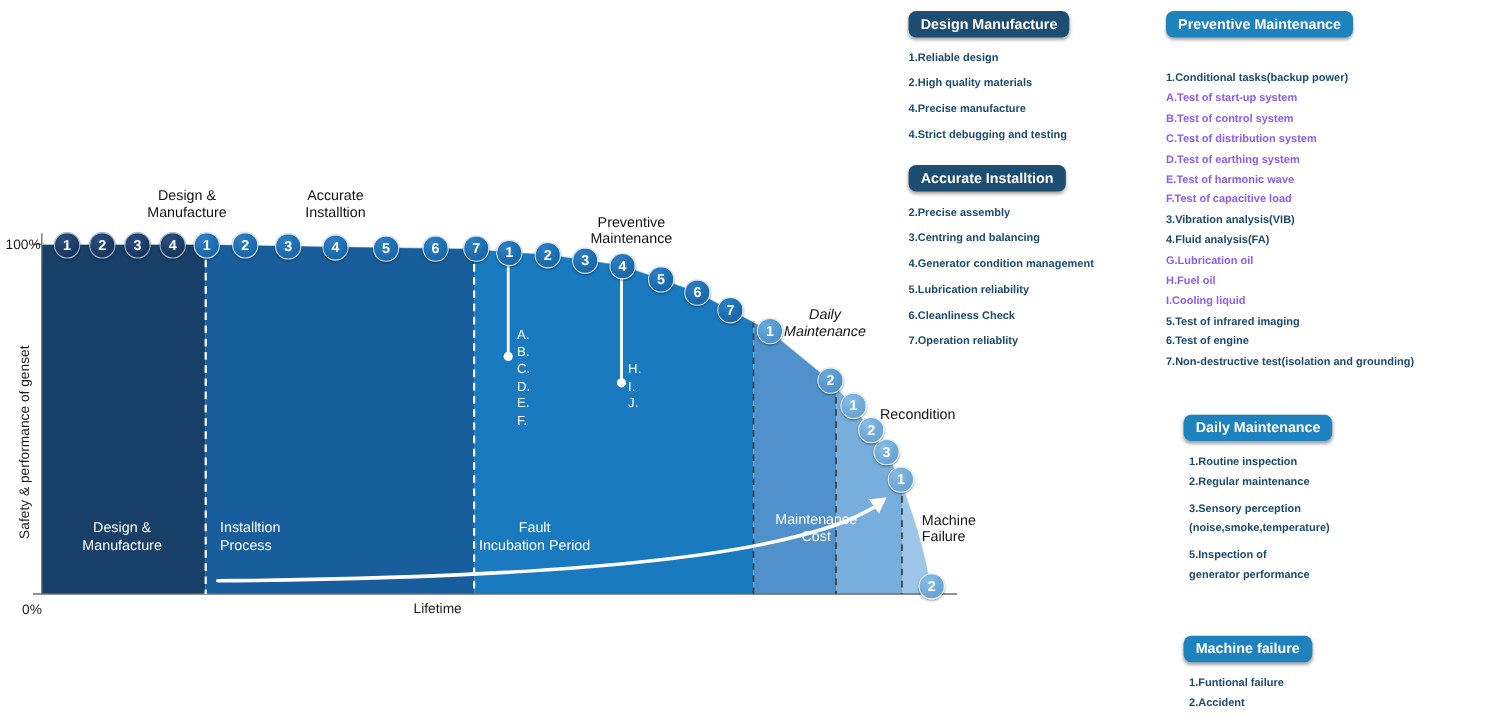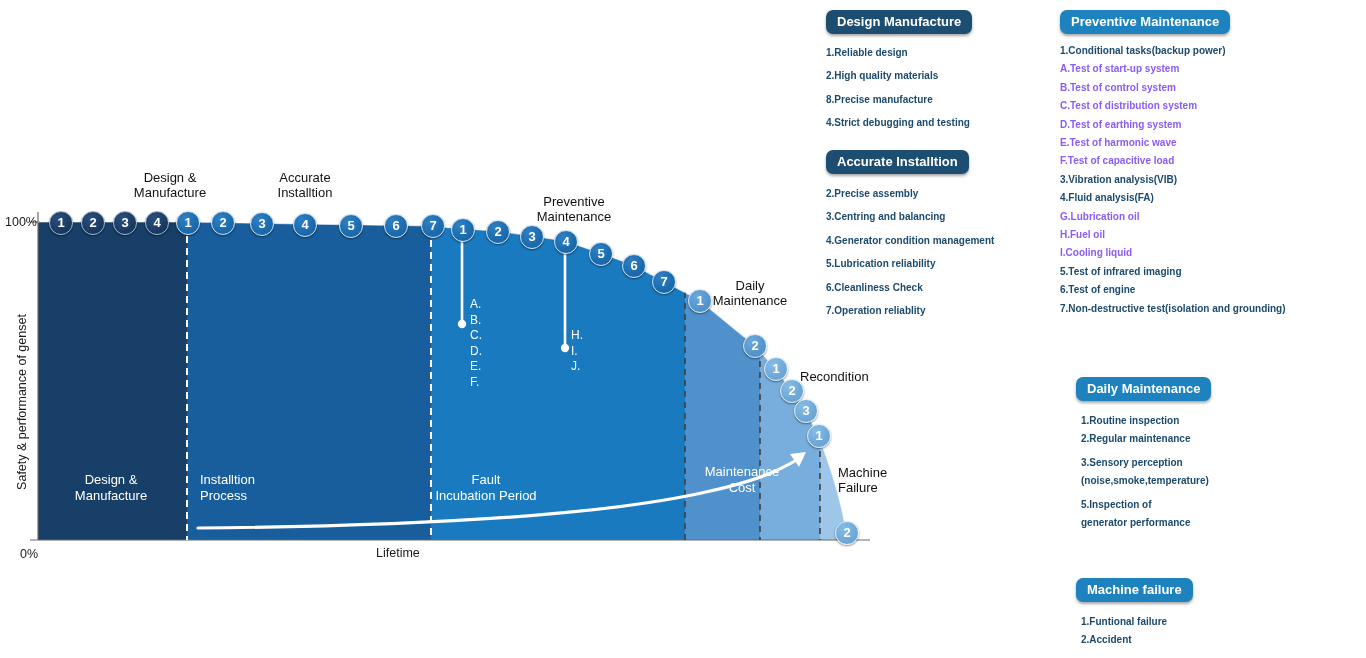--- a/index.html
+++ b/index.html
@@ -18,21 +18,21 @@
   #y-axis-title{
     left:-78px;top:395px;width:200px;text-align:center;
     transform:rotate(-90deg);transform-origin:center center;font-size:12.5px;color:#1a1a1a;
   }
 
   
   .stage-cap{position:absolute;font-size:13px;color:#111;text-align:center;line-height:15px;white-space:pre-line;}
   #cap-design{left:110px;top:170px;width:120px;}
   #cap-install{left:245px;top:170px;width:120px;}
   #cap-preventive{left:512px;top:194px;width:124px;}
-  #cap-daily{left:700px;top:278px;width:100px;}
+  #cap-daily{left:700px;top:278px;width:100px;font-style:italic;}
   #cap-recondition{left:800px;top:369px;width:100px;text-align:left;}
   #cap-failure{left:838px;top:465px;width:80px;text-align:left;}
 
   
   .band-lab{position:absolute;font-size:13px;color:#ffffff;text-align:center;line-height:16px;white-space:pre-line;}
   #lab-design{left:36px;top:472px;width:150px;}
   #lab-install{left:200px;top:472px;width:130px;text-align:left;}
   #lab-fault{left:400px;top:472px;width:172px;}
   #lab-maintcost{left:690px;top:464px;width:104px;}
 
@@ -188,40 +188,40 @@
     <div>I.</div>
     <div>J.</div>
   </div>
 </div>
 
 <div class="panel" style="left:826px;top:10px;">
   <div class="chip chip-dark">Design Manufacture</div>
   <ul class="plist" style="margin-top:10px;">
     <li>1.Reliable design</li>
     <li class="sp">2.High quality materials</li>
-    <li class="sp">8.Precise manufacture</li>
+    <li class="sp">4.Precise manufacture</li>
     <li class="sp">4.Strict debugging and testing</li>
   </ul>
 </div>
 
 <div class="panel" style="left:826px;top:150px;">
   <div class="chip chip-dark">Accurate Installtion</div>
   <ul class="plist" style="margin-top:11px;">
     <li class="sp">2.Precise assembly</li>
     <li class="sp">3.Centring and balancing</li>
     <li class="sp">4.Generator condition management</li>
     <li class="sp">5.Lubrication reliability</li>
     <li class="sp">6.Cleanliness Check</li>
     <li class="sp">7.Operation reliablity</li>
   </ul>
 </div>
 
 <div class="panel" style="left:1060px;top:10px;">
   <div class="chip chip-blue">Preventive Maintenance</div>
-  <ul class="plist" style="margin-top:8px;">
+  <ul class="plist" style="margin-top:29px;">
     <li>1.Conditional tasks(backup power)</li>
     <li class="alt">A.Test of start-up system</li>
     <li class="alt">B.Test of control system</li>
     <li class="alt">C.Test of distribution system</li>
     <li class="alt">D.Test of earthing system</li>
     <li class="alt">E.Test of harmonic wave</li>
     <li class="alt">F.Test of capacitive load</li>
     <li>3.Vibration analysis(VIB)</li>
     <li>4.Fluid analysis(FA)</li>
     <li class="alt">G.Lubrication oil</li>

